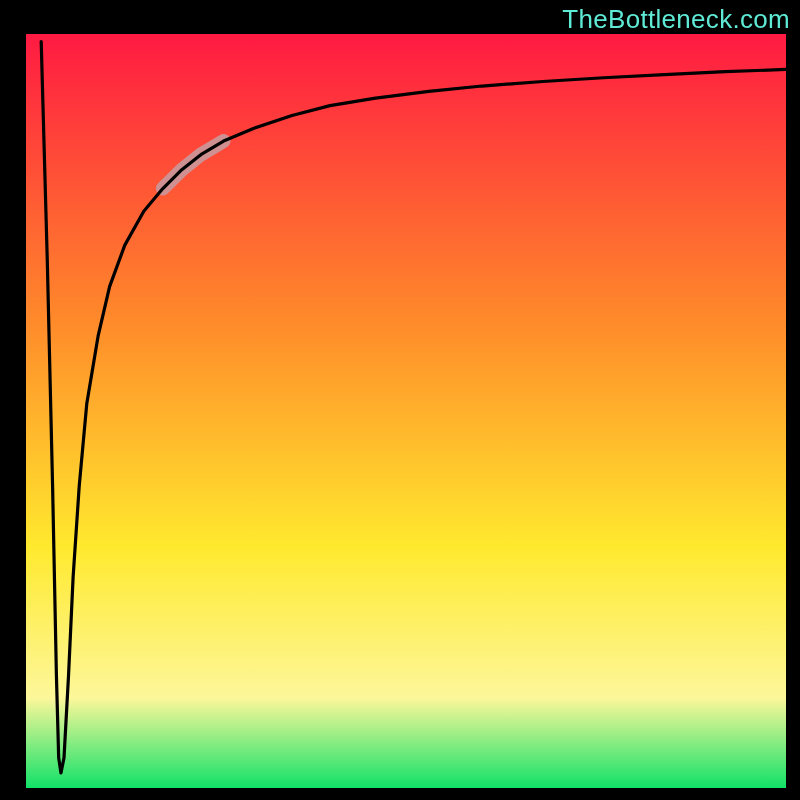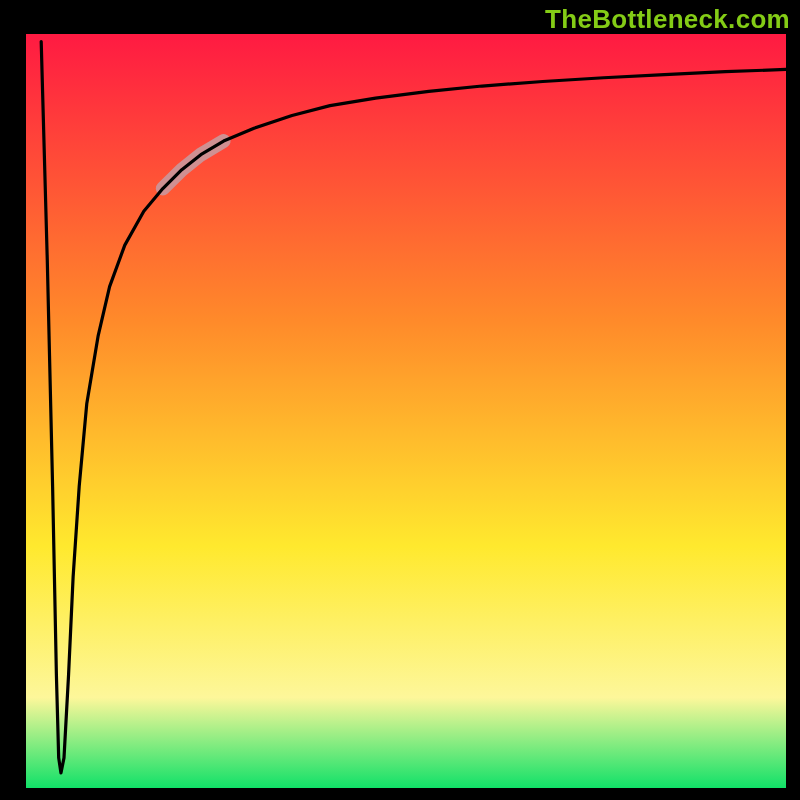--- a/index.html
+++ b/index.html
@@ -13,23 +13,23 @@
   }
   .frame {
     position: relative;
     width: 800px;
     height: 800px;
   }
   .attribution {
     position: absolute;
     top: 4px;
     right: 10px;
-    color: #84cc16;
+    color: #5eead4;
     font-size: 26px;
-    font-weight: 700;
+    font-weight: 400;
     letter-spacing: 0.3px;
     user-select: none;
   }
   .plot {
     position: absolute;
     left: 26px;
     top: 34px;
     width: 760px;
     height: 754px;
   }

